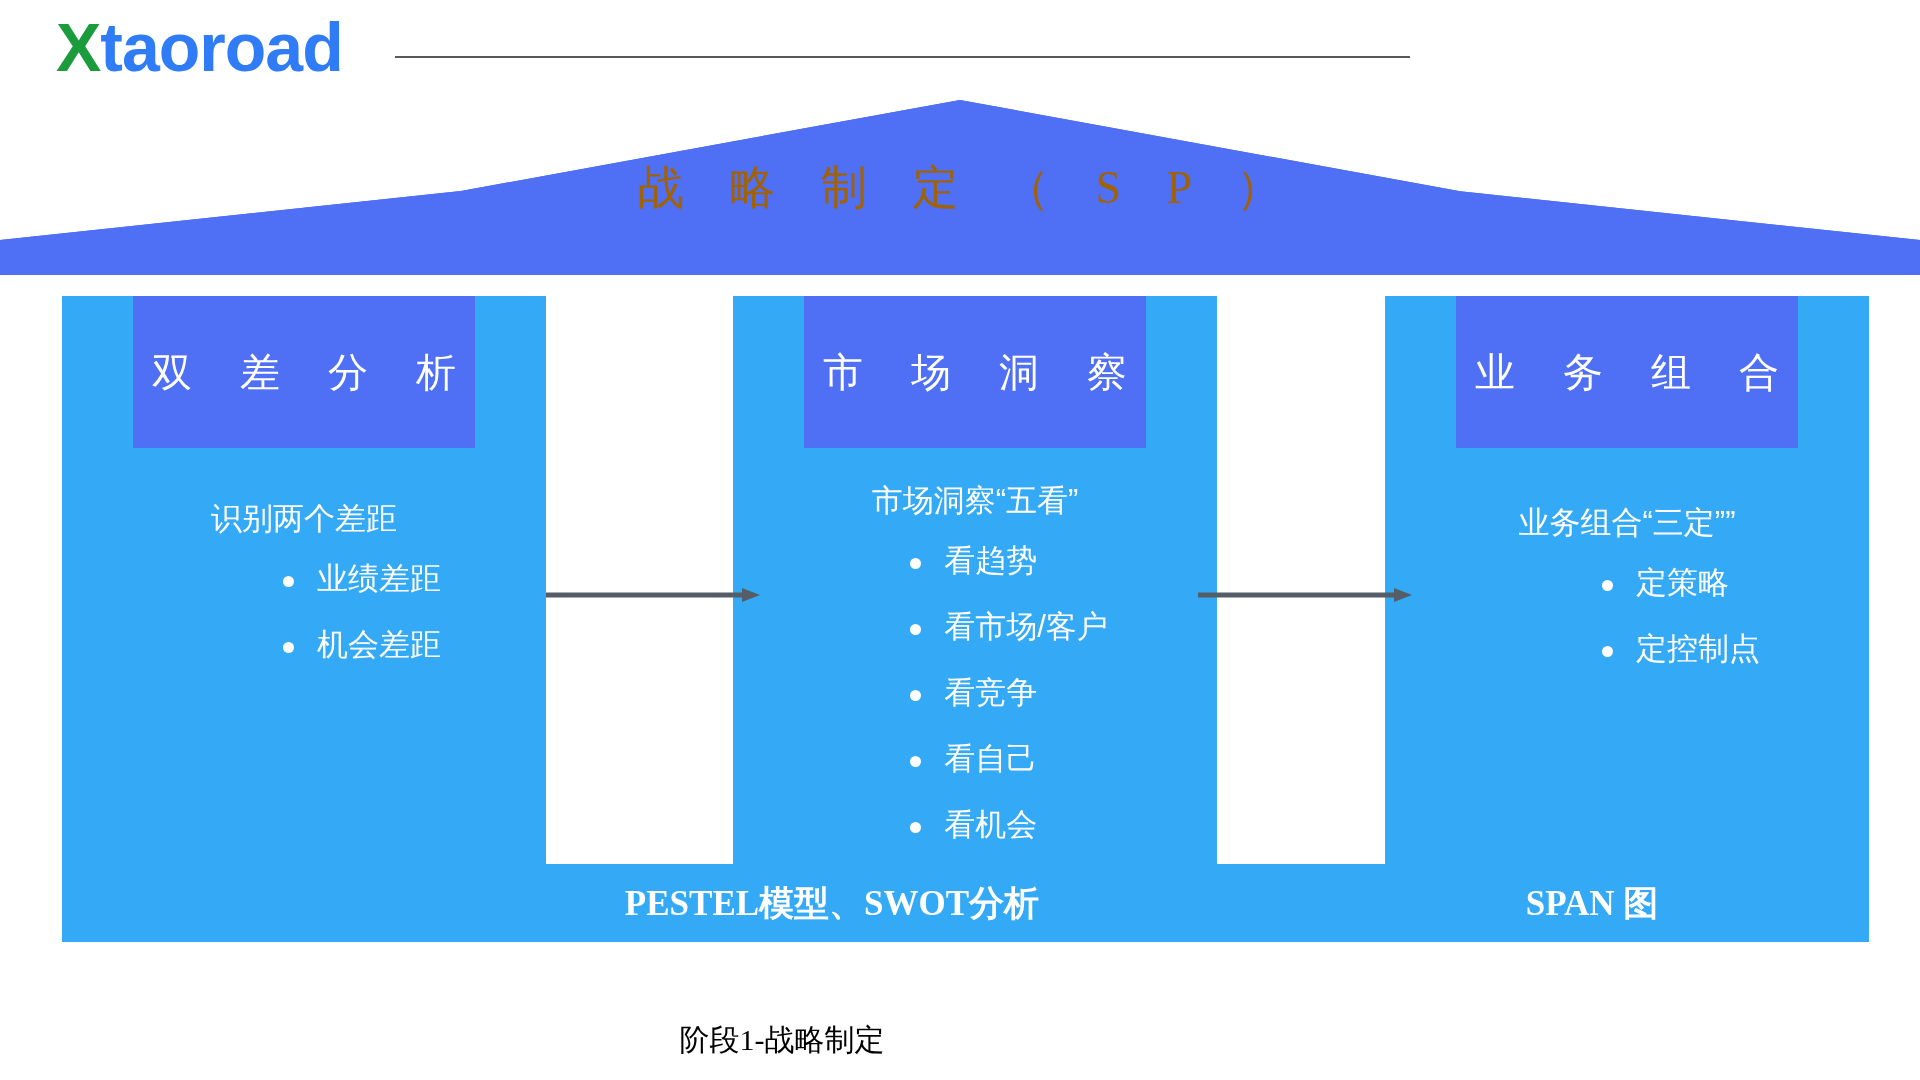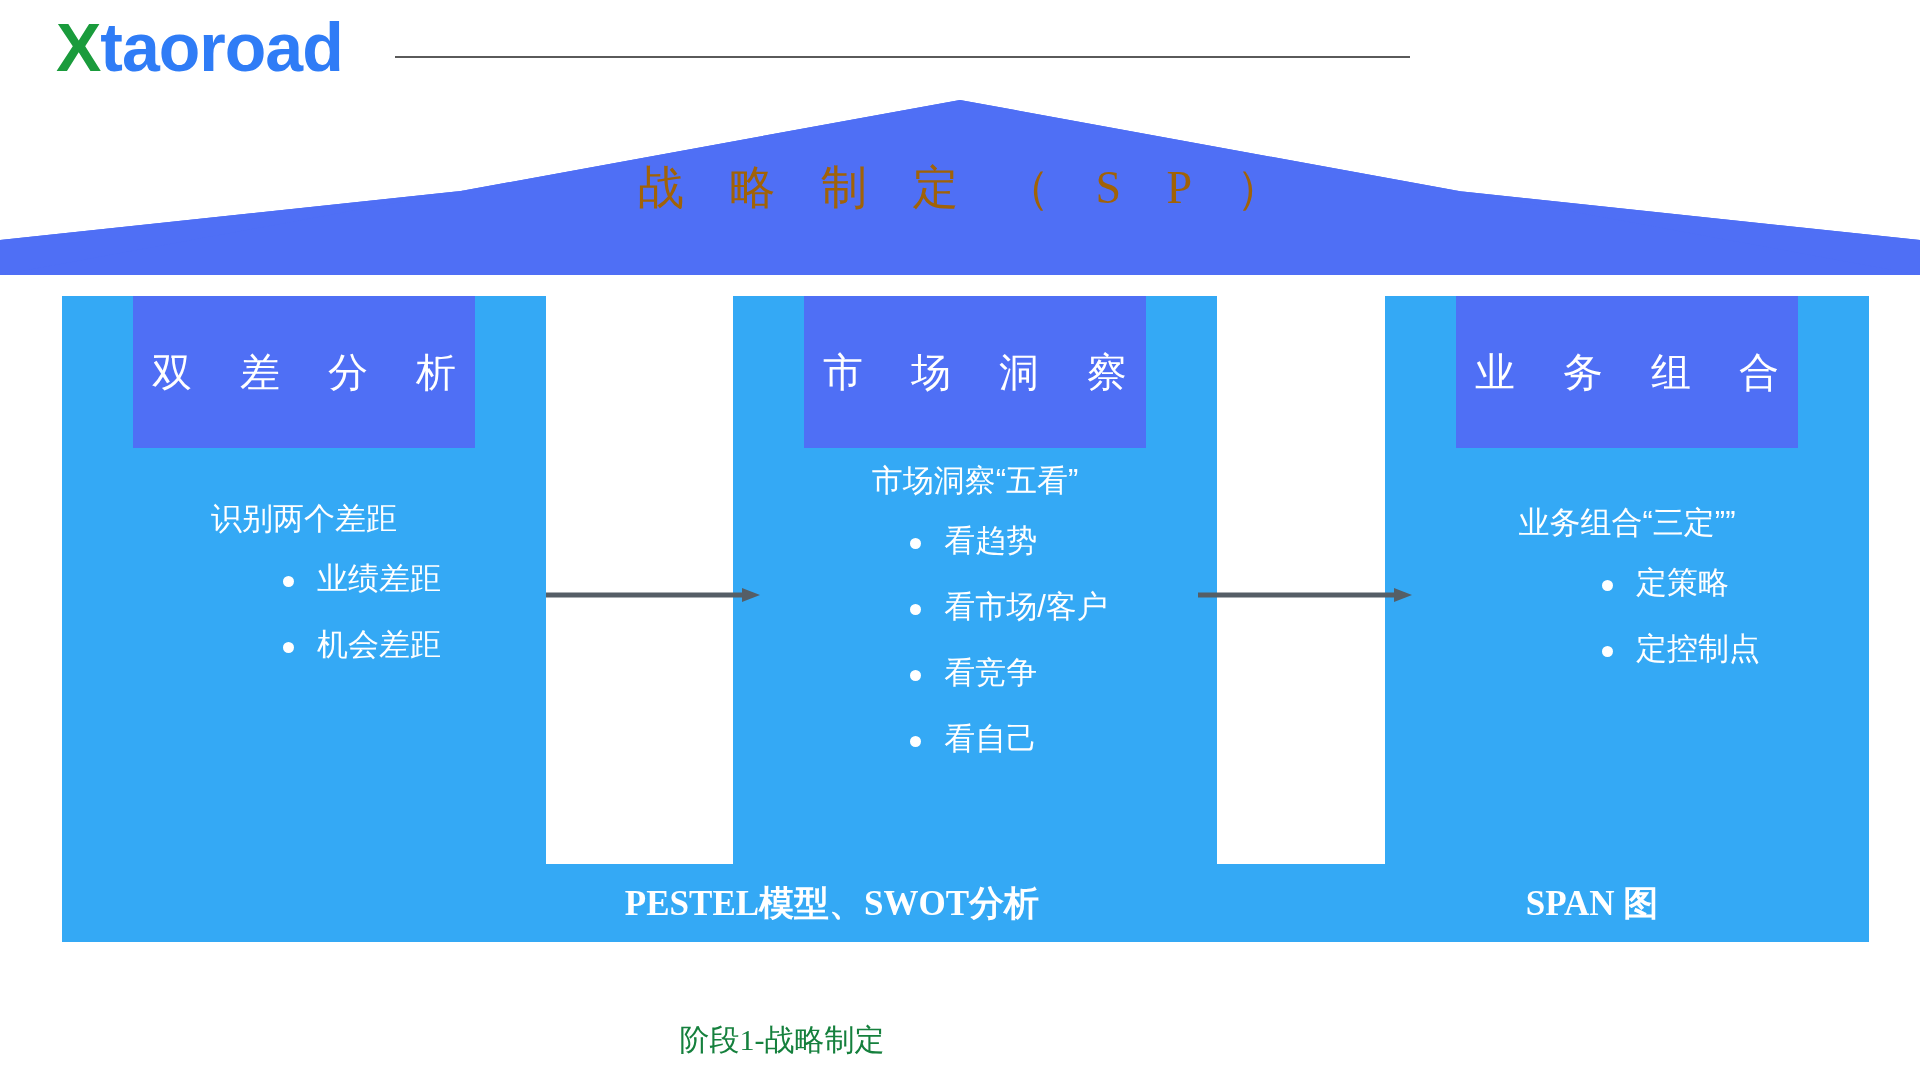--- a/index.html
+++ b/index.html
@@ -117,21 +117,21 @@
     content: "";
     position: absolute;
     left: 8px; top: 30px;
     width: 11px; height: 11px;
     background: #ffffff;
     border-radius: 50%;
   }
   
   #col-1 .col-body { padding-top: 44px; }
   #col-1 .col-bullets { margin-left: 108px; }
-  #col-2 .col-body { padding-top: 6px; }
+  #col-2 .col-body { padding-top: 26px; }
   #col-2 .col-bullets { margin-left: 60px; }
   #col-3 .col-body { padding-top: 48px; border-radius: 9px; }
   #col-3 .col-bullets { margin-left: 100px; }
 
   
   .arrow {
     position: absolute;
     top: 588px;
     width: 214px;
     height: 14px;
@@ -161,21 +161,21 @@
   }
   #footer-left  { left: 480px; width: 580px; }
   #footer-right { left: 1370px; width: 320px; }
 
   
   #caption {
     position: absolute;
     left: 0; top: 1020px;
     width: 1564px;
     text-align: center;
-    color: #15803d;
+    color: #000000;
     font-family: "Liberation Serif", "DejaVu Serif", serif;
     font-size: 30px;
     white-space: nowrap;
   }
 </style>
 </head>
 <body>
 
 <div id="slide">
 
@@ -208,20 +208,21 @@
 
   <div class="col" id="col-2">
     <div class="col-head">市 场 洞 察</div>
     <div class="col-body">
       <div class="col-intro">市场洞察“五看”</div>
       <ul class="col-bullets">
         <li>看趋势</li>
         <li>看市场/客户</li>
         <li>看竞争</li>
         <li>看自己</li>
+        <li>看机会</li>
       </ul>
     </div>
   </div>
 
   <div class="col" id="col-3">
     <div class="col-head">业 务 组 合</div>
     <div class="col-body">
       <div class="col-intro">业务组合“三定”” </div>
       <ul class="col-bullets">
         <li>定策略</li>

